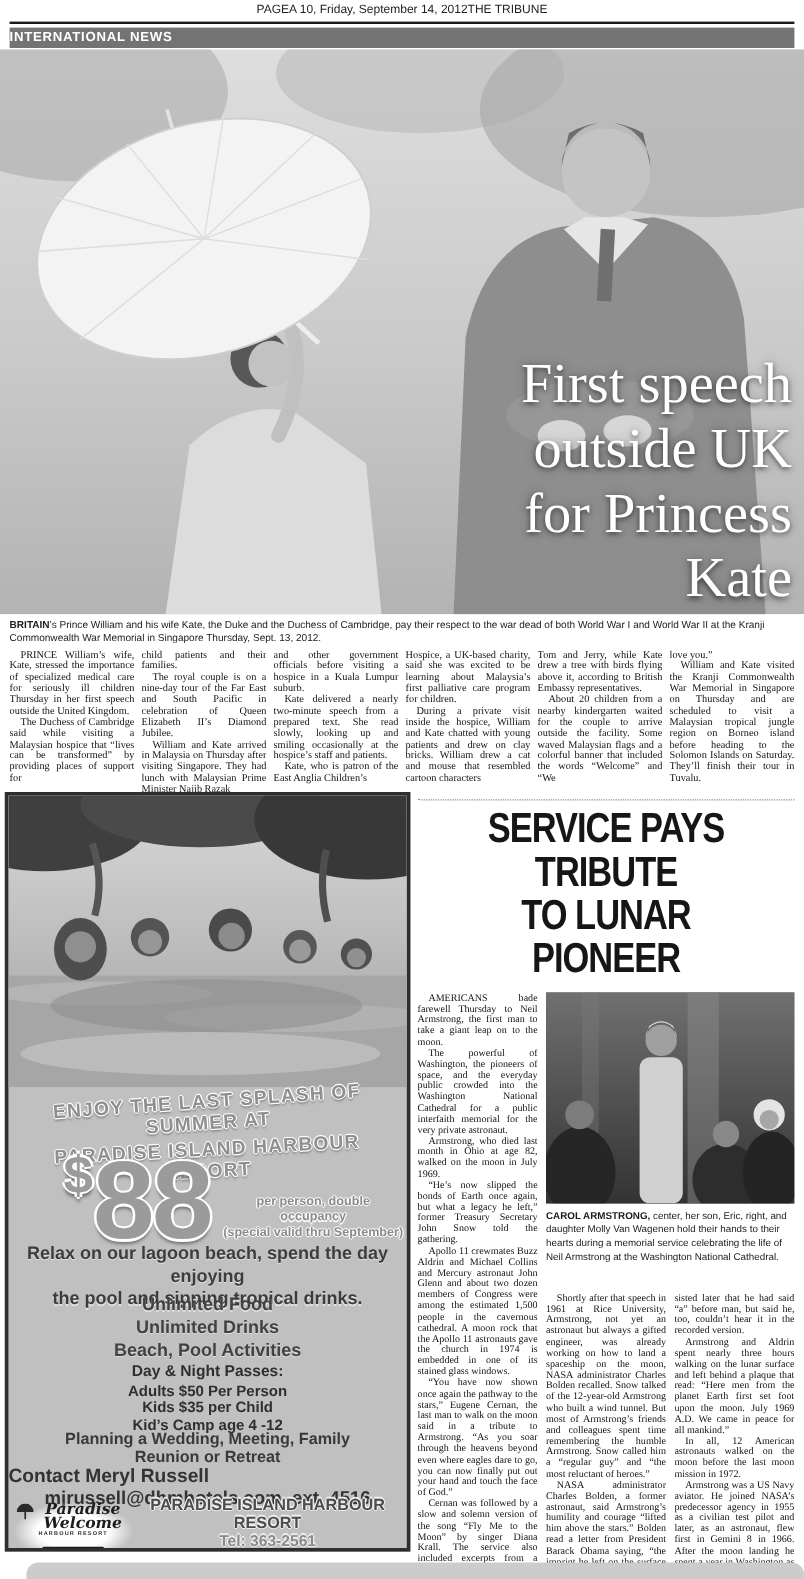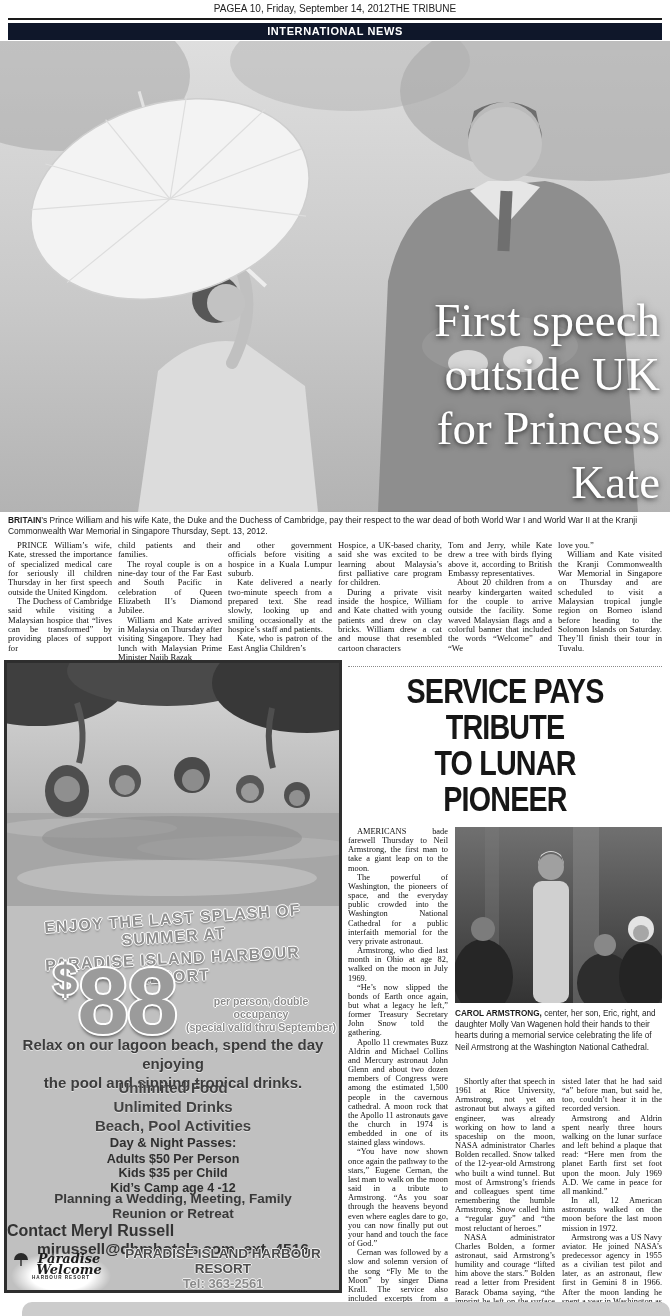--- a/index.html
+++ b/index.html
@@ -3,23 +3,23 @@
 <meta charset="utf-8">
 <style>
   html,body{margin:0;padding:0;background:#e8e8e8;}
   .page{position:relative;width:670px;height:1316px;background:#ffffff;overflow:hidden;
         font-family:"Liberation Serif",serif;color:#111;}
 
   
   .mast{position:absolute;top:3px;left:8px;right:8px;display:flex;justify-content:center;
         font-family:"Liberation Sans",sans-serif;font-size:10px;color:#222;}
   .mast-rule{position:absolute;top:18px;left:8px;right:8px;border-top:2px solid #1a1a1a;}
-  .banner{position:absolute;top:23px;left:8px;right:8px;background:#0f172a;color:#fff;
+  .banner{position:absolute;top:23px;left:8px;right:8px;background:#737373;color:#fff;
           font-family:"Liberation Sans",sans-serif;font-weight:bold;font-size:11px;
-          text-align:center;padding:2px 0 3px;letter-spacing:.6px;}
+          text-align:left;padding:2px 0 3px;letter-spacing:.6px;}
 
   
   .lead-photo{position:absolute;top:41px;left:0;width:670px;height:471px;overflow:hidden;}
   .lead-photo svg{display:block;}
   .headline{position:absolute;right:10px;top:252px;text-align:right;color:#fff;
             font-family:"Liberation Serif",serif;font-size:47px;line-height:54px;
             text-shadow:0 2px 4px rgba(0,0,0,.5), 0 0 10px rgba(0,0,0,.25);}
   .lead-caption{position:absolute;top:515px;left:8px;right:8px;
             font-family:"Liberation Sans",sans-serif;font-size:8.4px;line-height:10.6px;color:#1c1c1c;}
   .lead-caption b{font-weight:bold;}

